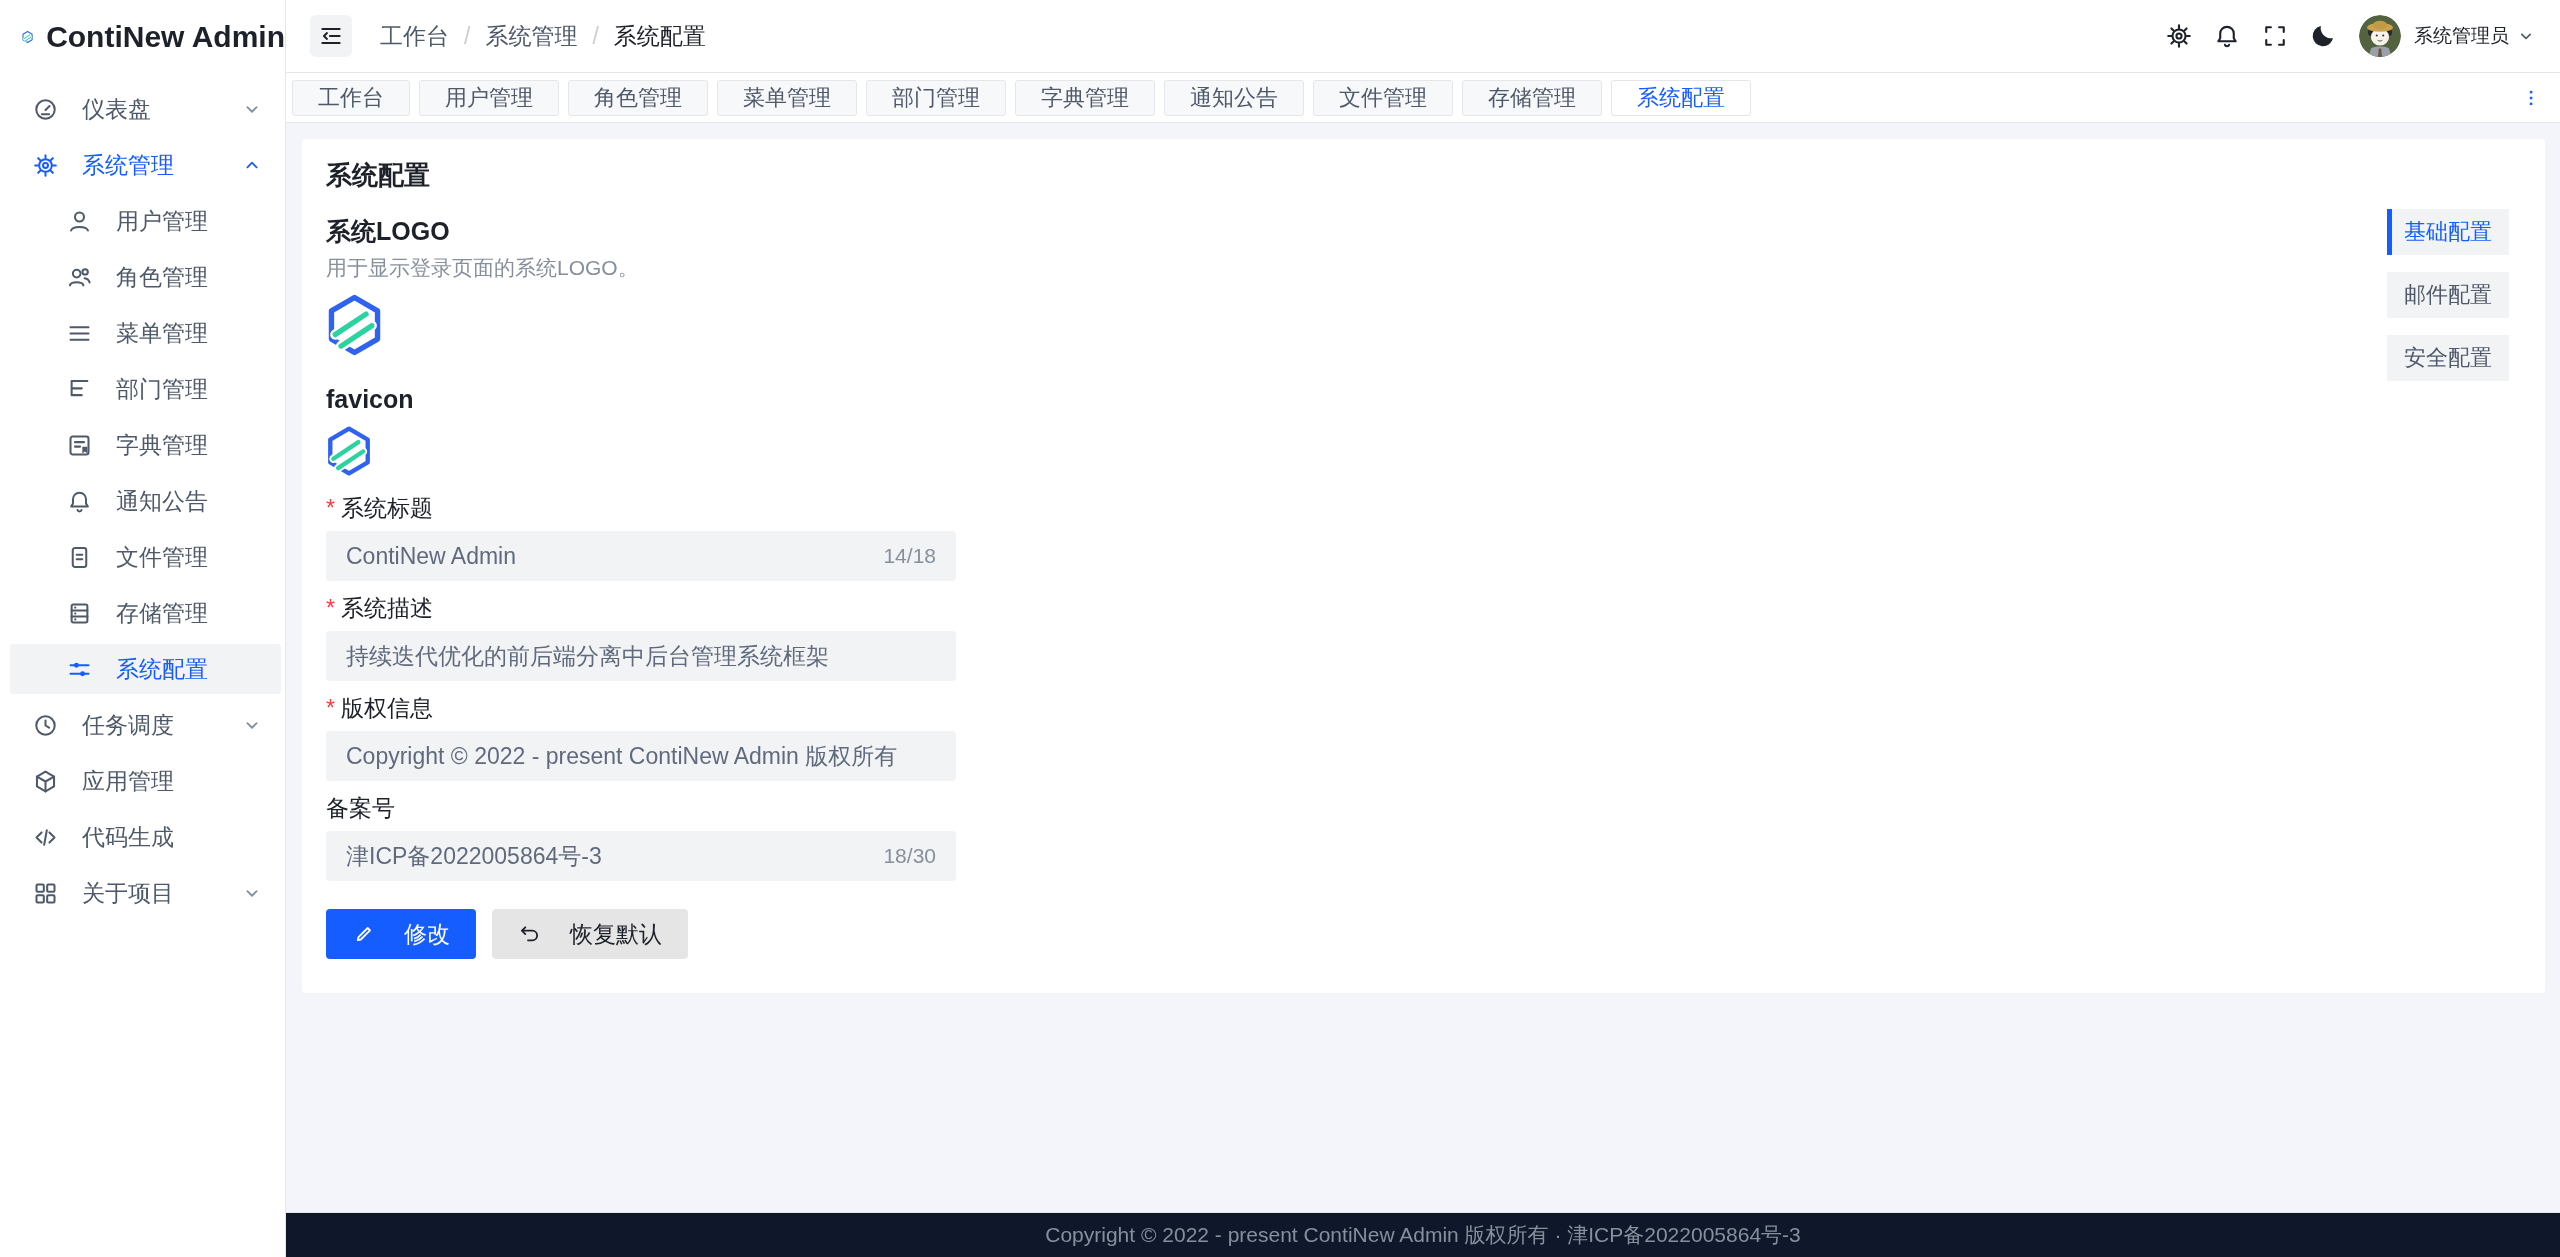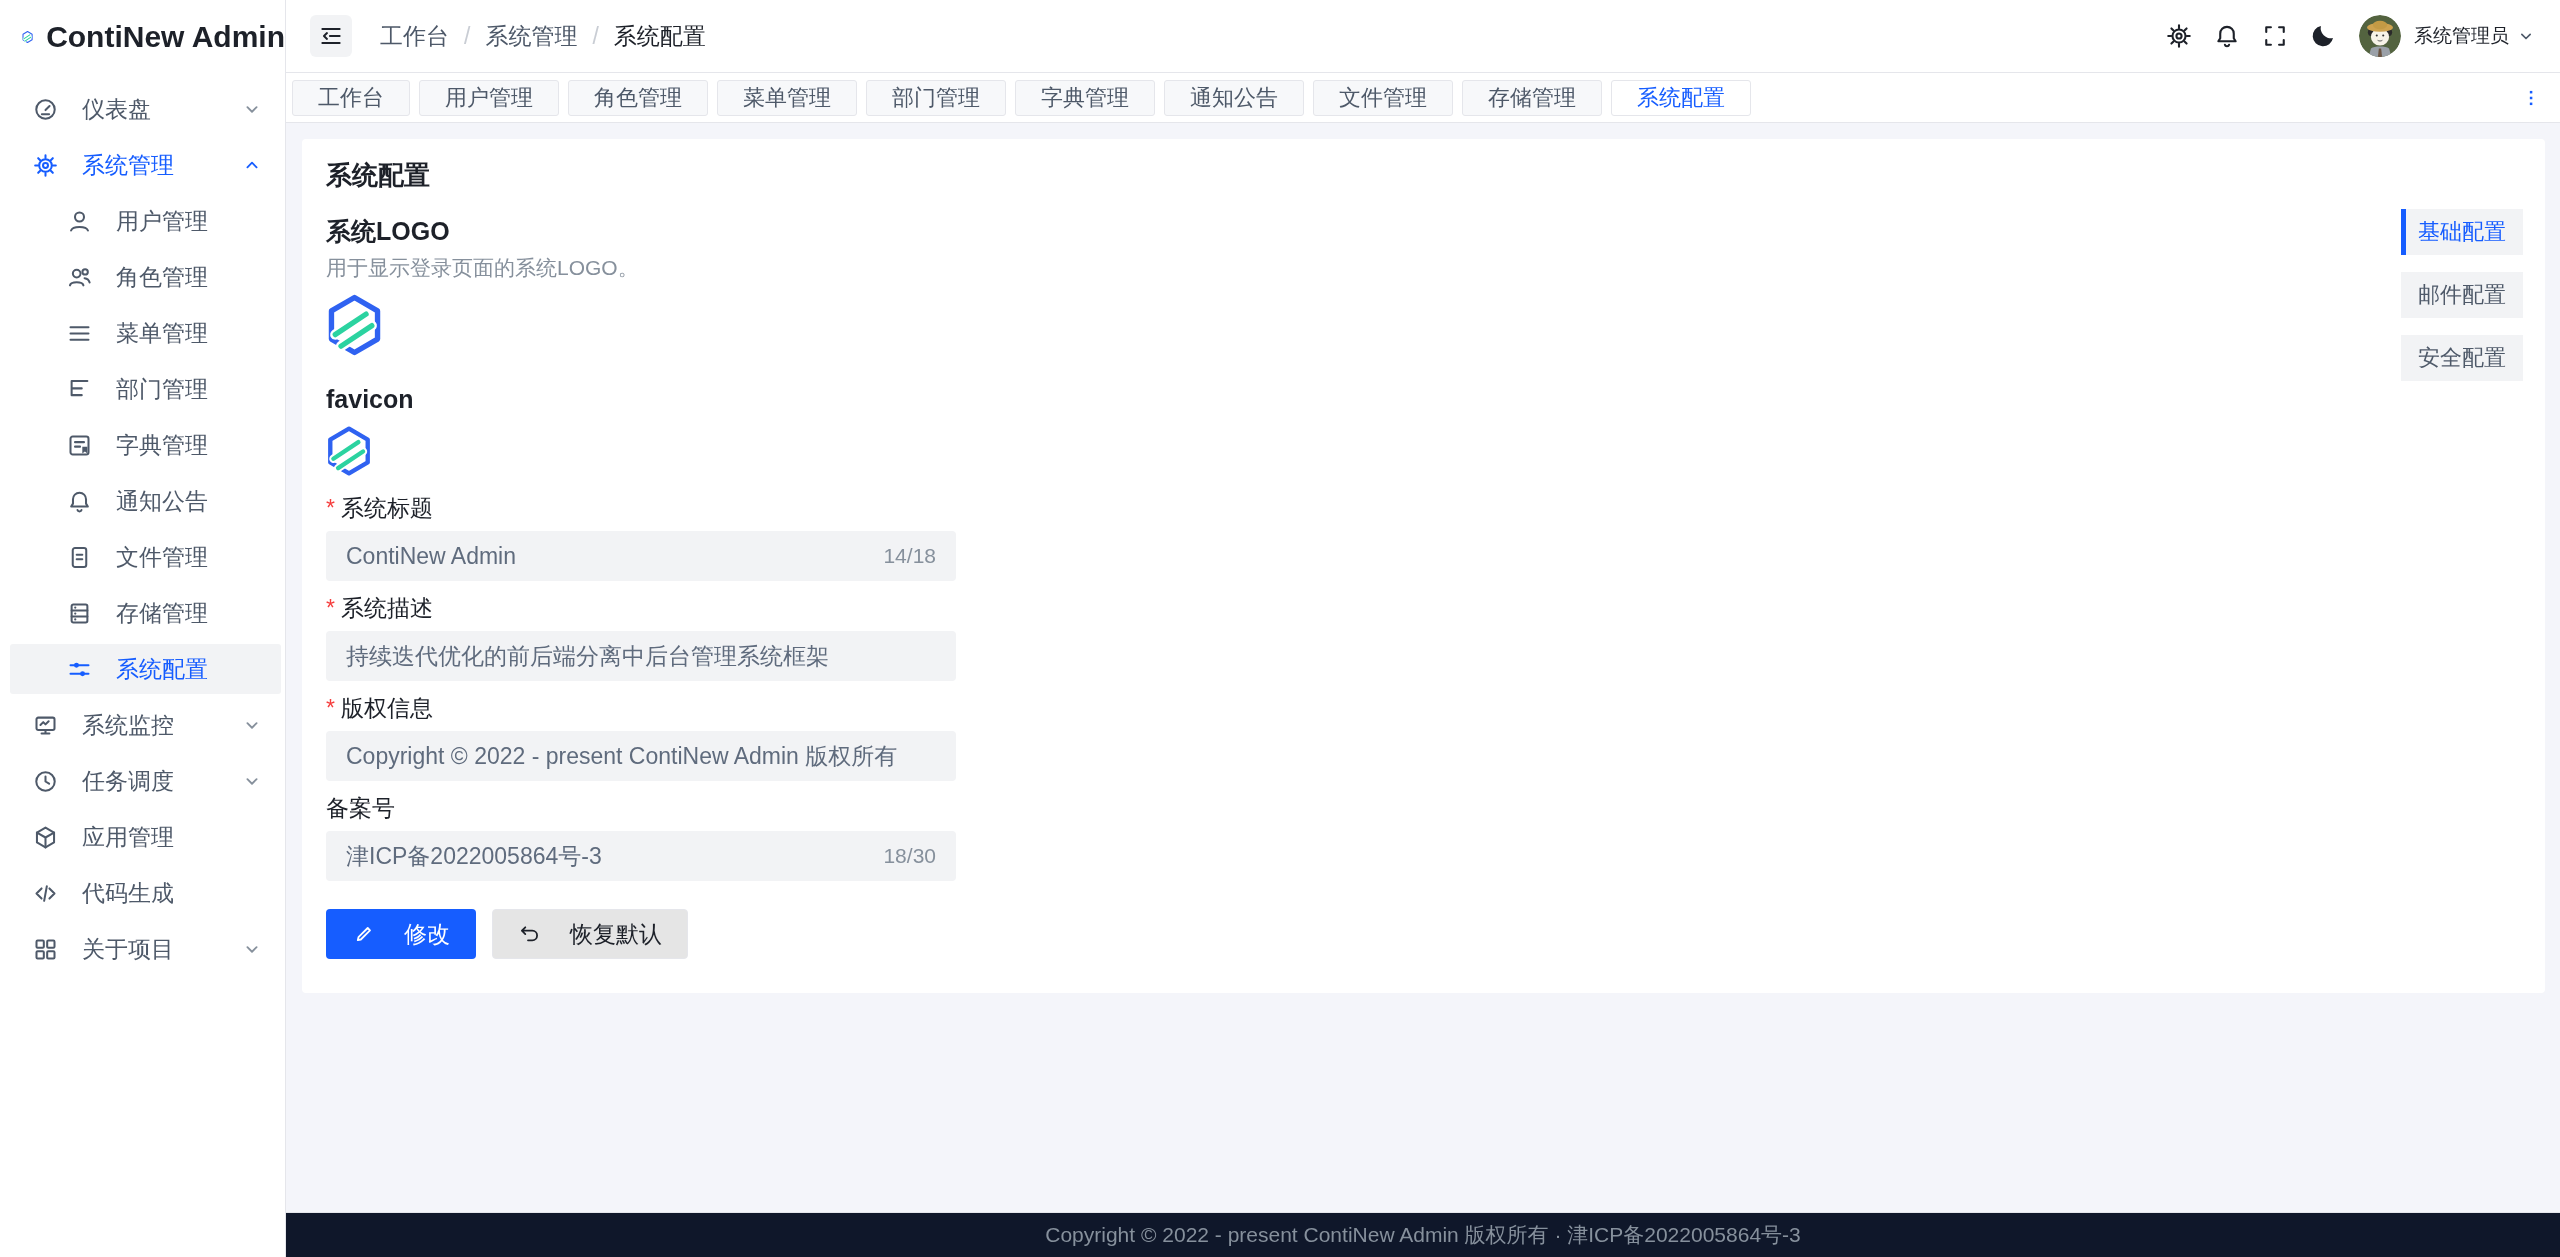--- a/index.html
+++ b/index.html
@@ -76,21 +76,21 @@
   .counter { font-size:21px; color:#86909c; white-space:nowrap; }
 
   .btn-row { display:flex; gap:16px; margin-top:28px; }
   .btn { height:50px; display:flex; align-items:center; gap:28px; padding:0 25px;
          font-size:23px; border-radius:4px; border:1px solid transparent; cursor:pointer;
          font-family:inherit; }
   .btn svg { width:24px; height:24px; }
   .btn.primary { background:#165dff; color:#fff; }
   .btn.plain { background:#e5e5e5; border-color:#e5e6eb; color:#1d2129; }
 
-  .anchors { position:absolute; top:70px; right:22px; width:122px; }
+  .anchors { position:absolute; top:70px; right:36px; width:122px; }
   .anchor { height:46px; background:#f2f3f5; display:flex; align-items:center; justify-content:center;
             font-size:22px; color:#4e5969; margin-bottom:17px; position:relative; cursor:pointer; }
   .anchor.active { color:#165dff; }
   .anchor.active::before { content:""; position:absolute; left:0; top:0; bottom:0; width:5px; background:#165dff; }
 
   .footer { height:45px; background:#0f172a; border-top:1px solid #e5e6eb; flex-shrink:0;
             display:flex; align-items:center; justify-content:center; font-size:21px; color:#86909c; }
 </style>
 </head>
 <body>
@@ -343,29 +343,20 @@
         <span>存储管理</span>
       </div>
       <div class="m-item sub active">
         <svg class="ic">
             <use href="#i-sliders"></use>
           </svg>
         <span>系统配置</span>
       </div>
       <div class="m-item">
         <svg class="ic">
-            <use href="#i-monitor"></use>
-          </svg>
-        <span>系统监控</span>
-        <svg class="ic chev">
-            <use href="#i-chev-down"></use>
-          </svg>
-      </div>
-      <div class="m-item">
-        <svg class="ic">
             <use href="#i-clock"></use>
           </svg>
         <span>任务调度</span>
         <svg class="ic chev">
             <use href="#i-chev-down"></use>
           </svg>
       </div>
       <div class="m-item">
         <svg class="ic">
             <use href="#i-cube"></use>

